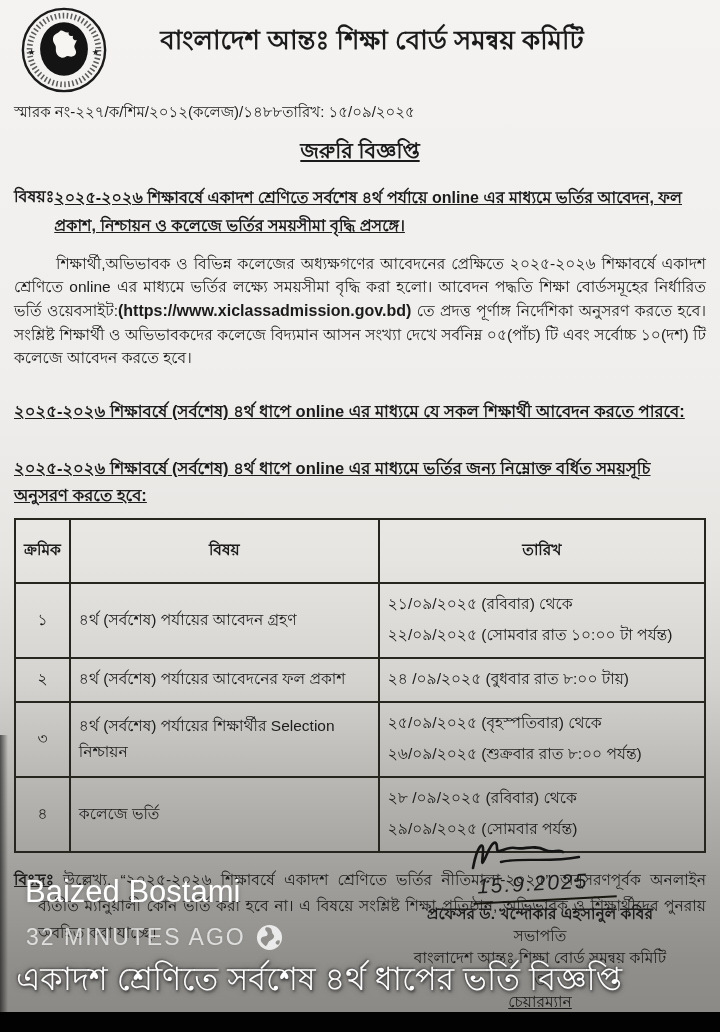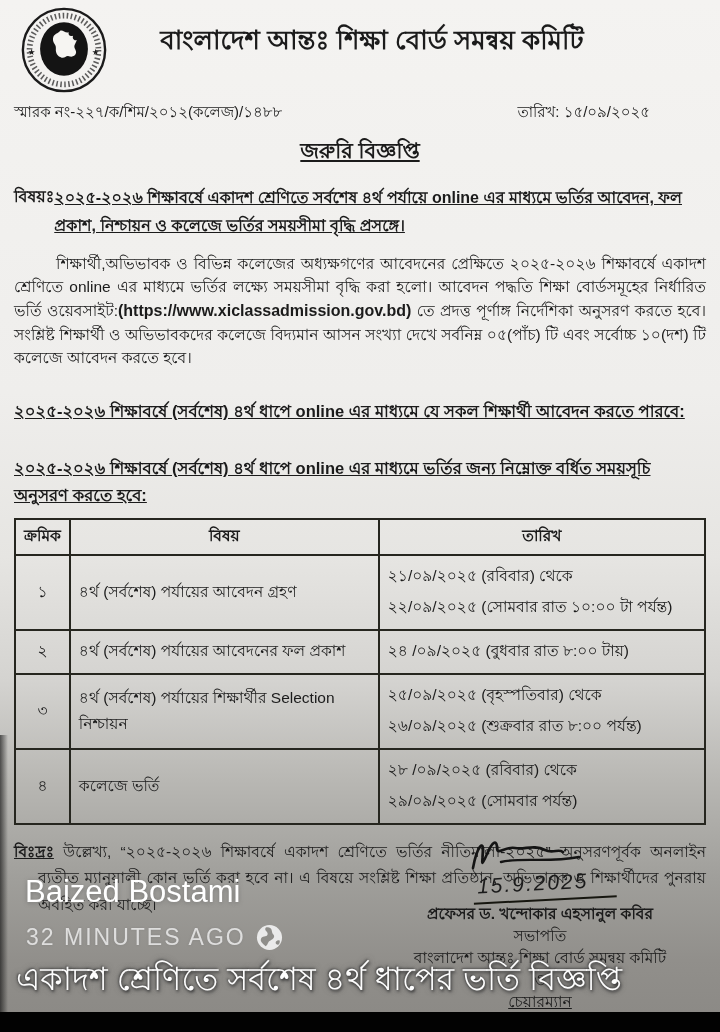--- a/index.html
+++ b/index.html
@@ -13,42 +13,42 @@
   }
   .photo-edge{ position:absolute; left:0; top:735px; height:278px; width:8px;
     background:linear-gradient(90deg,rgba(15,15,15,.65),rgba(15,15,15,0)); }
   .doc{ position:absolute; inset:0; padding:0 14px; }
 
   
   .doc-header{ display:flex; align-items:flex-start; margin-top:6px; }
   .seal{ width:88px; height:88px; flex:0 0 auto; margin-left:6px; }
   .org-title{ flex:1; text-align:center; font-size:26px; font-weight:bold;
     margin-top:14px; padding-right:70px; letter-spacing:0; }
-  .memo-row{ display:flex; justify-content:space-between; margin-top:6px; font-size:15px; }
+  .memo-row{ display:flex; justify-content:flex-start; margin-top:6px; font-size:15px; }
   .memo-row .date{ padding-right:56px; }
 
   .notice-title{ text-align:center; font-size:21px; font-weight:bold;
     text-decoration:underline; margin-top:10px; }
 
   .subject-row{ display:flex; gap:0; margin-top:14px; font-size:16px; font-weight:bold; }
   .subject-label{ flex:0 0 auto; }
   .subject-text{ text-decoration:underline; line-height:1.75; }
 
   .body-para{ margin-top:12px; font-size:15.5px; line-height:1.5; text-align:justify;
     text-indent:42px; }
   .body-para .url{ font-weight:bold; font-size:16px; }
 
   .section-heading{ margin-top:30px; font-size:16.5px; font-weight:bold;
     text-decoration:underline; }
   .elig-list{ margin-top:9px; font-size:15.5px; line-height:1.62; }
   .elig-item{ padding-left:22px; text-indent:-22px; margin-top:4px; }
 
   table.schedule{ width:100%; margin-top:8px; border-collapse:collapse; font-size:15.5px; }
   table.schedule th, table.schedule td{ border:2px solid #26261f; padding:3px 8px; }
-  table.schedule th{ font-weight:bold; text-align:center; padding:4px 8px;margin-top:31px; }
+  table.schedule th{ font-weight:bold; text-align:center; padding:18px 8px;margin-top:31px; }
   col.c-sl{ width:7.5%; } col.c-subject{ width:45%; } col.c-date{ width:47.5%; }
   td.sl{ text-align:center; }
   .date-line{ margin:5px 0; }
 
   .note{ margin-top:14px; font-size:15.5px; line-height:1.7; text-align:justify;
     padding-left:24px; text-indent:-24px; }
   .note-label{ font-weight:bold; text-decoration:underline; }
 
   
   .sig-block{ position:absolute; top:836px; left:372px; width:336px; text-align:center;

